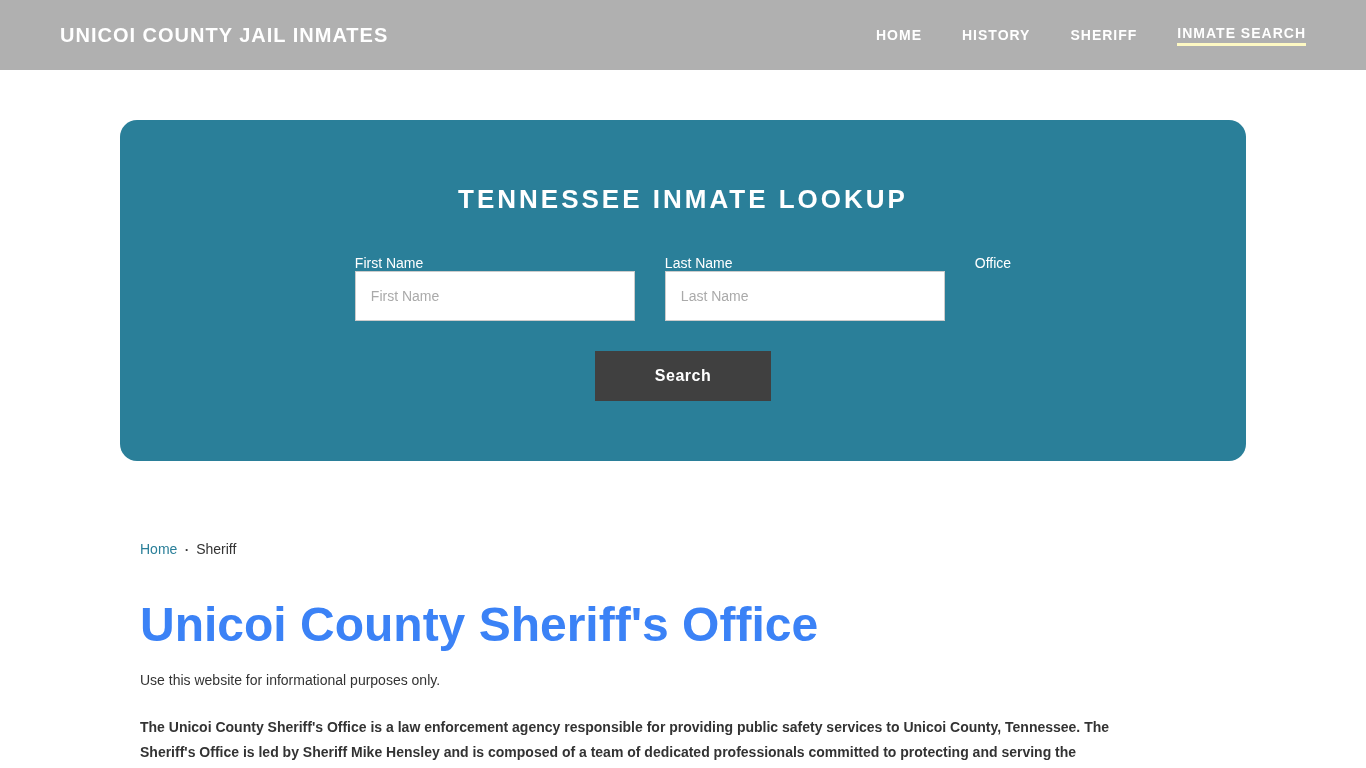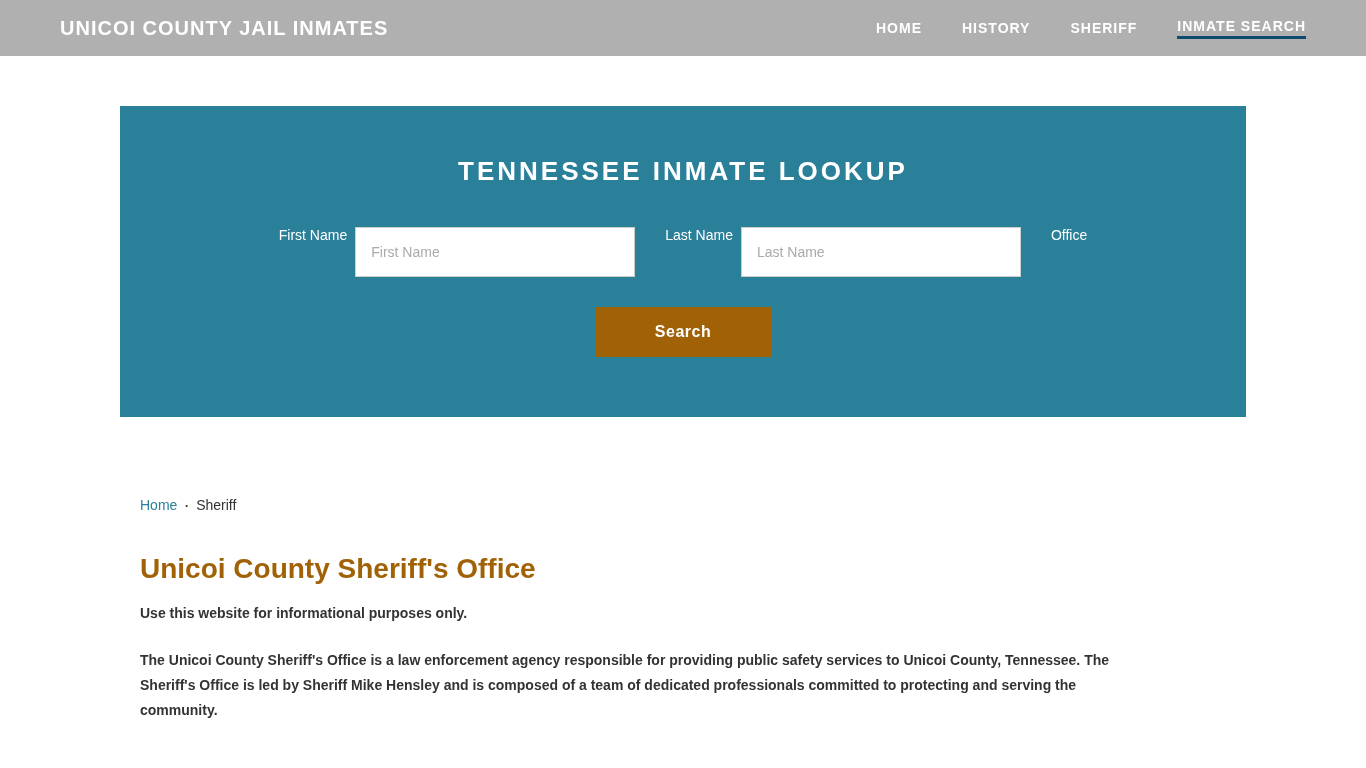--- a/index.html
+++ b/index.html
@@ -12,21 +12,21 @@
       font-family: Arial, Helvetica, sans-serif;
       background-color: #ffffff;
       width: 1366px;
       min-height: 768px;
     }
 
     
     .header {
       background-color: #b0b0b0;
       padding: 0 60px;
-      height: 56px;
+      height: 70px;
       display: flex;
       align-items: center;
       justify-content: space-between;
     }
 
     .site-title {
       color: #ffffff;
       font-size: 20px;
       font-weight: 900;
       letter-spacing: 1px;
@@ -43,51 +43,51 @@
       color: #ffffff;
       font-size: 14px;
       font-weight: 700;
       letter-spacing: 1px;
       text-transform: uppercase;
       cursor: pointer;
       text-decoration: none;
     }
 
     .nav-item.active {
-      border-bottom: 3px solid #0c4a6e;
+      border-bottom: 3px solid #fef9c3;
       padding-bottom: 2px;
     }
 
     
     .search-banner {
       background-color: #2a7f99;
-      padding: 50px 60px 60px;
+      padding: 64px 60px 60px;
       margin: 50px 120px;
+      border-radius: 17px;
     }
 
     .banner-title {
       text-align: center;
       color: #ffffff;
       font-size: 26px;
       font-weight: 700;
       letter-spacing: 3px;
       margin-bottom: 40px;
     }
 
     .search-fields {
       display: flex;
       gap: 30px;
       justify-content: center;
       margin-bottom: 30px;
     }
 
     .field-group {
       display: flex;
-      flex-direction: row;
-      gap: 8px;
+      flex-direction: column;
     }
 
     .field-label {
       color: #ffffff;
       font-size: 14px;
       font-weight: 400;
     }
 
     .field-input {
       width: 280px;
@@ -103,21 +103,21 @@
     .field-input::placeholder {
       color: #aaaaaa;
     }
 
     .search-button-container {
       display: flex;
       justify-content: center;
     }
 
     .search-button {
-      background-color: #a16207;
+      background-color: #404040;
       color: #ffffff;
       border: none;
       padding: 16px 60px;
       font-size: 16px;
       font-weight: 600;
       cursor: pointer;
       letter-spacing: 0.5px;
     }
 
     
@@ -145,29 +145,29 @@
       font-size: 8px;
     }
 
     .breadcrumb-current {
       color: #333333;
       font-size: 14px;
     }
 
     
     .page-heading {
-      font-size: 28px;
-      font-weight: 700;
-      color: #a16207;
+      font-size: 48px;
+      font-weight: 700;
+      color: #3b82f6;
       margin-bottom: 20px;
     }
 
     .info-note {
       font-size: 14px;
-      font-weight: 700;
+      font-weight: 400;
       color: #333333;
       margin-bottom: 27px;
     }
 
     .description {
       font-size: 14px;
       font-weight: 700;
       color: #333333;
       line-height: 1.8;
       max-width: 1000px;

